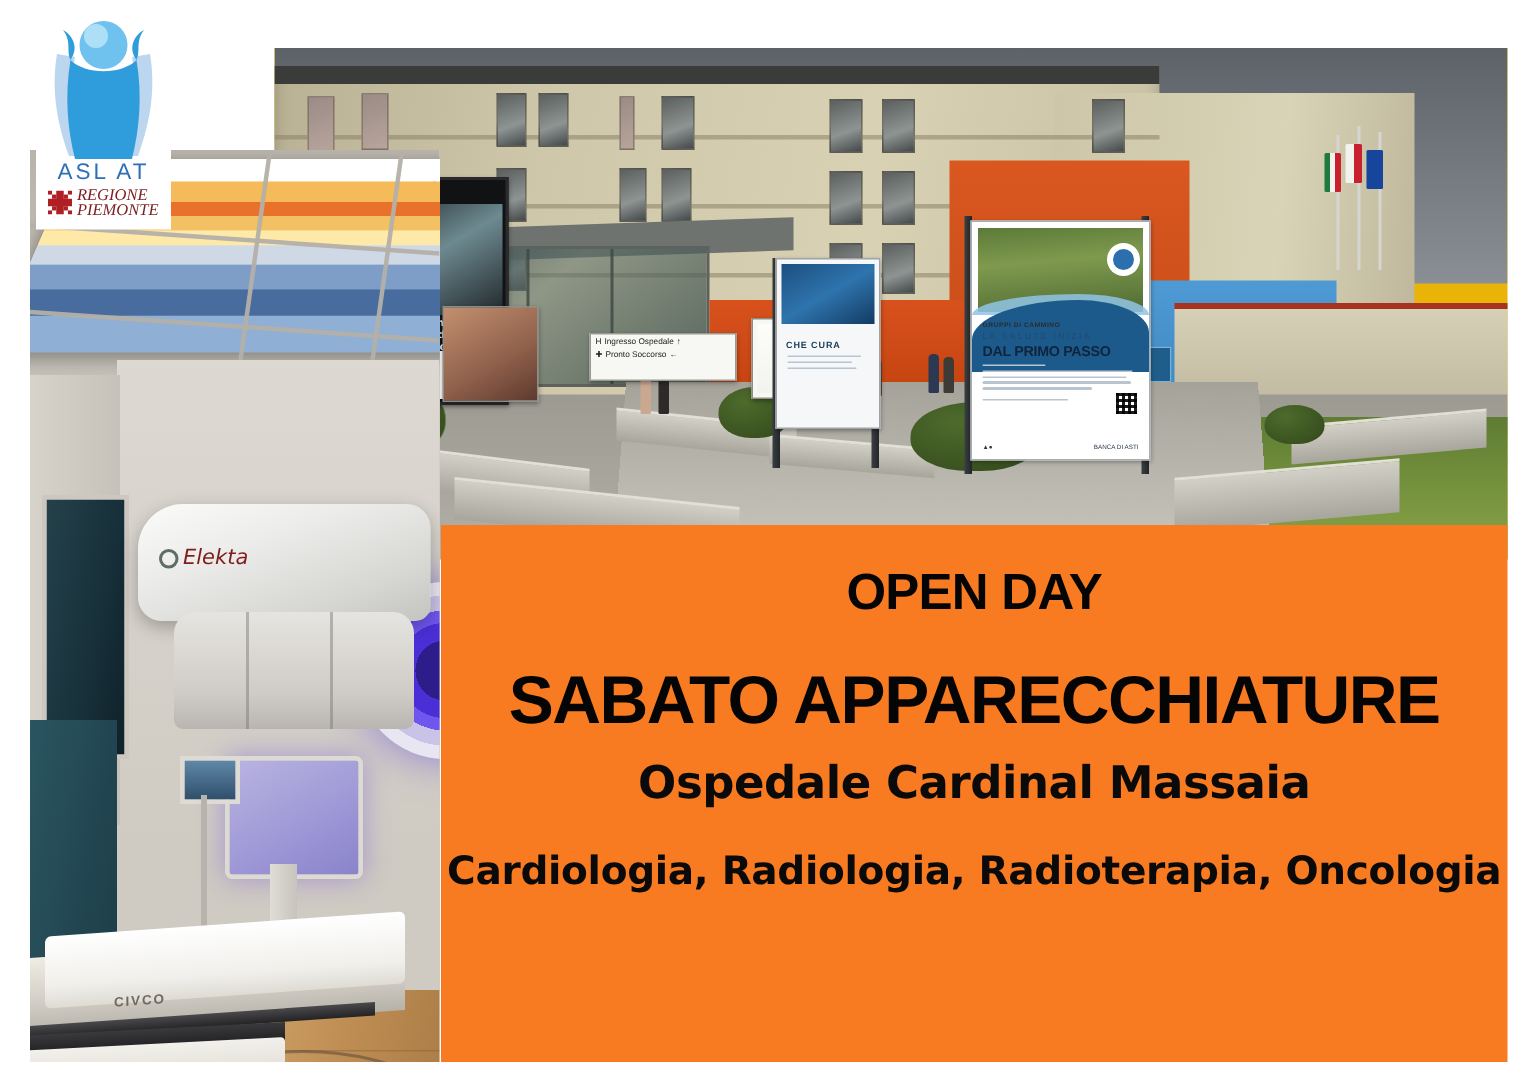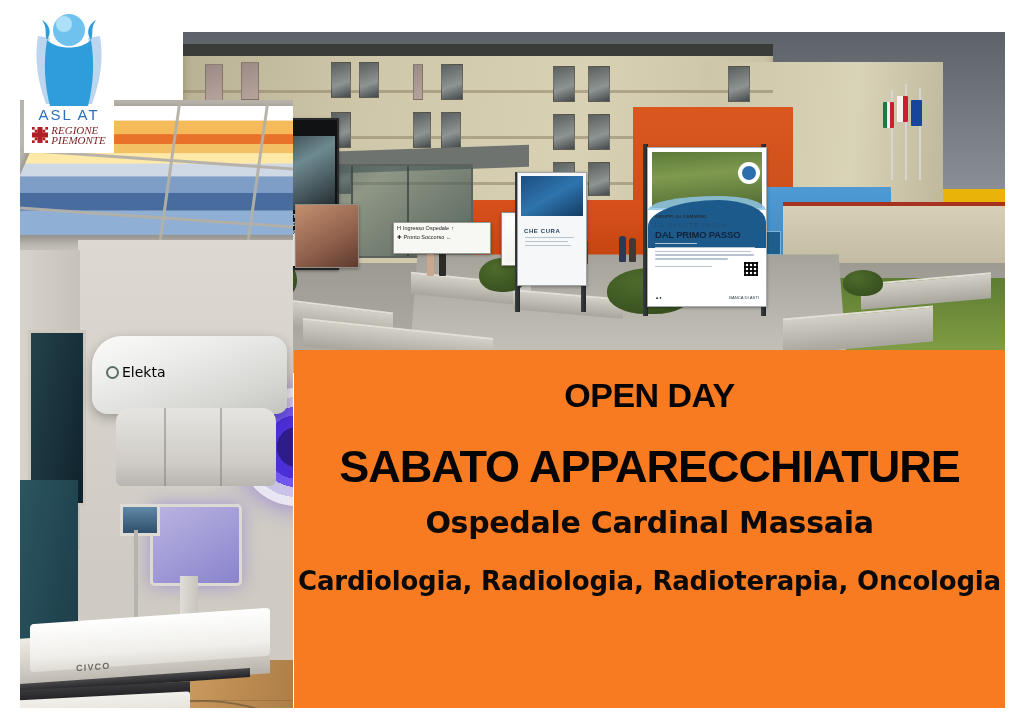--- a/index.html
+++ b/index.html
@@ -373,24 +373,25 @@
   }
   .lc-gantry-head {
     position: absolute; left: 72px; top: 236px; width: 195px; height: 78px;
     border-radius: 30px 16px 10px 16px;
     background: linear-gradient(160deg, #fbfbf9 0%, #ececea 35%, #d6d6d3 75%, #c3c3c0 100%);
     box-shadow: 0 4px 12px rgba(0,0,0,.28);
   }
   .lc-brand {
     position: absolute; left: 86px; top: 264px;
     display: flex; align-items: center; gap: 3px;
-    color: #000000;
+    color: #7f1d1d;
     font-size: 14px;
     font-weight: 400;
     font-family: "DejaVu Sans", sans-serif;
+    font-style: italic;
   }
   .lc-brand-dot {
     width: 9px; height: 9px; border-radius: 50%;
     border: 2px solid #5d6e68;
     display: inline-block;
   }
   .lc-gantry-body {
     position: absolute; left: 96px; top: 308px; width: 160px; height: 78px;
     border-radius: 14px 14px 6px 6px;
     background: linear-gradient(#e6e4e0, #cfccc7 70%, #b9b6b1);

